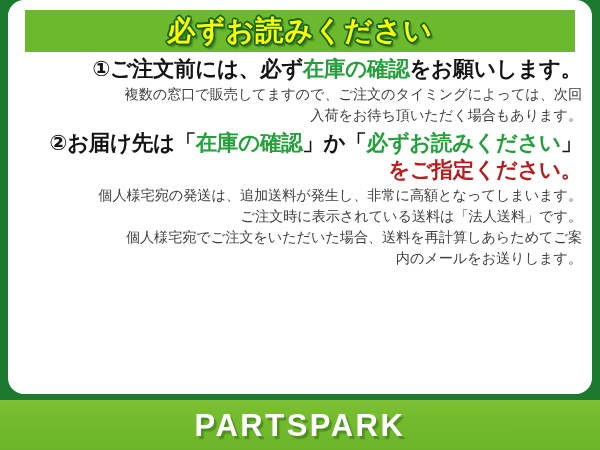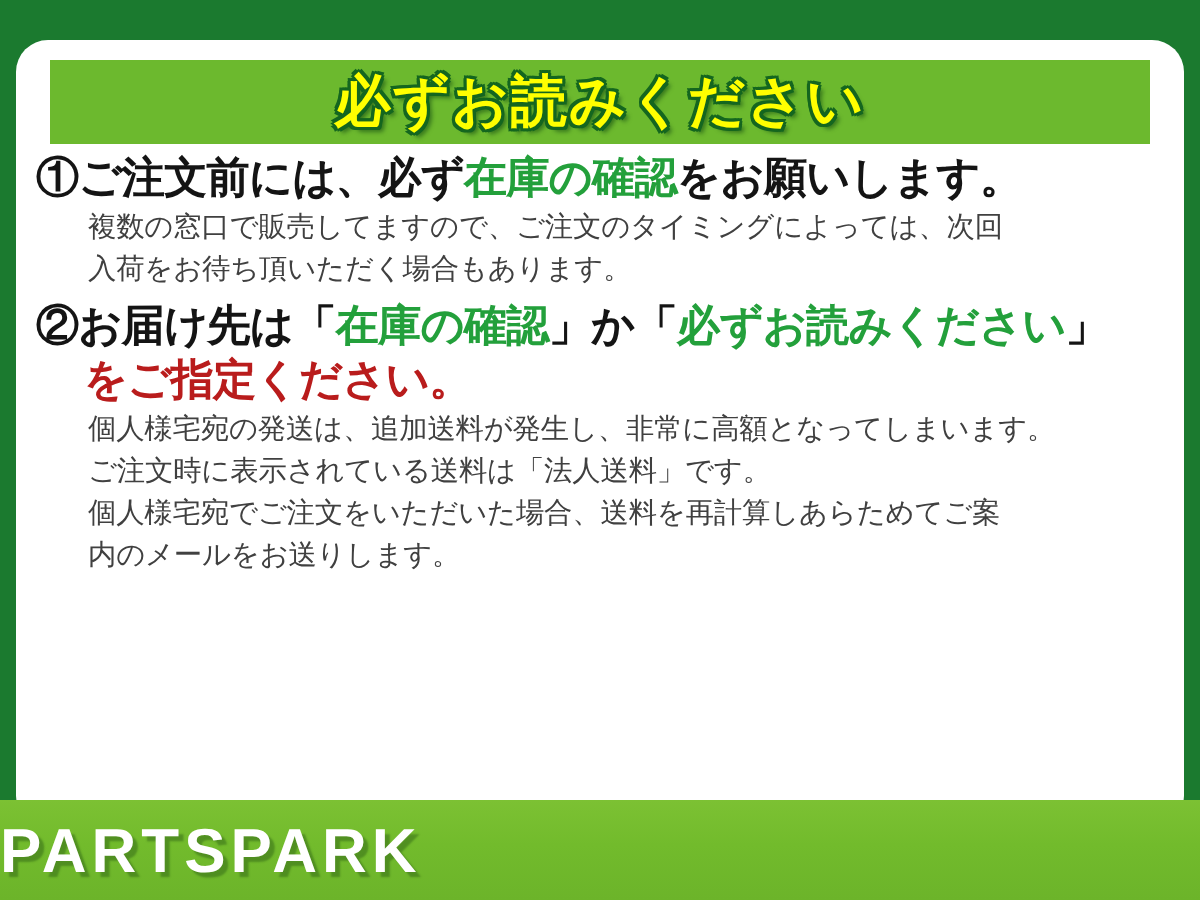--- a/index.html
+++ b/index.html
@@ -19,27 +19,28 @@
     width: 600px;
     height: 450px;
     box-sizing: border-box;
     background: #1b7a2f;
     overflow: hidden;
   }
 
   #white-panel {
     position: absolute;
     left: 8px;
-    top: 20px;
+    top: 0;
     width: 584px;
     height: 394px;
     background: #ffffff;
     border-radius: 16px;
     box-sizing: border-box;
     overflow: hidden;
+    text-align: right;
   }
 
   #header-banner {
     position: absolute;
     left: 17px;
     top: 10px;
     width: 550px;
     height: 42px;
     background: #6cb92e;
     box-sizing: border-box;
@@ -71,21 +72,20 @@
     position: absolute;
     left: 0;
     top: 56px;
     width: 584px;
     padding: 0 10px 0 10px;
     box-sizing: border-box;
   }
 
   .notice-item {
     margin-bottom: 4px;
-    font-family: Liberation Serif, serif;
   }
 
   .item-heading {
     font-size: 21.5px;
     font-weight: bold;
     color: #141414;
     line-height: 1.26;
     letter-spacing: -0.3px;
     white-space: nowrap;
   }
@@ -120,20 +120,21 @@
 
   #footer-band {
     position: absolute;
     left: 0;
     bottom: 0;
     width: 600px;
     height: 50px;
     background: linear-gradient(to bottom, #7cc133 0%, #72bb2c 45%, #6cb42a 100%);
     display: flex;
     align-items: center;
+    justify-content: center;
   }
 
   #footer-brand {
     font-size: 31px;
     font-weight: bold;
     color: #ffffff;
     letter-spacing: 2.5px;
     line-height: 1;
     text-shadow: 2.5px 2.5px 1px rgba(40,90,20,0.45);
   }

